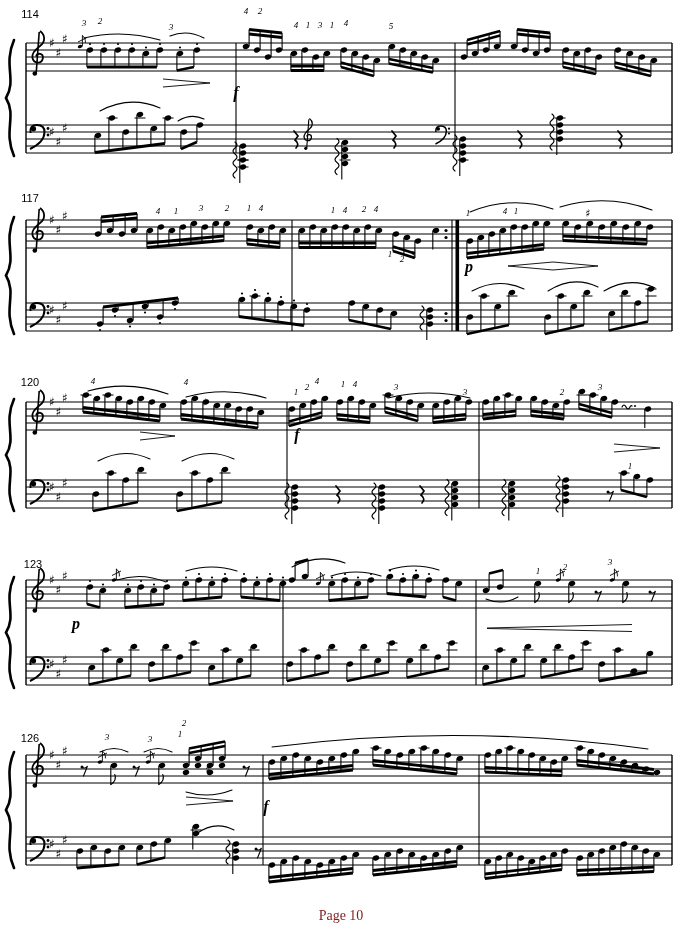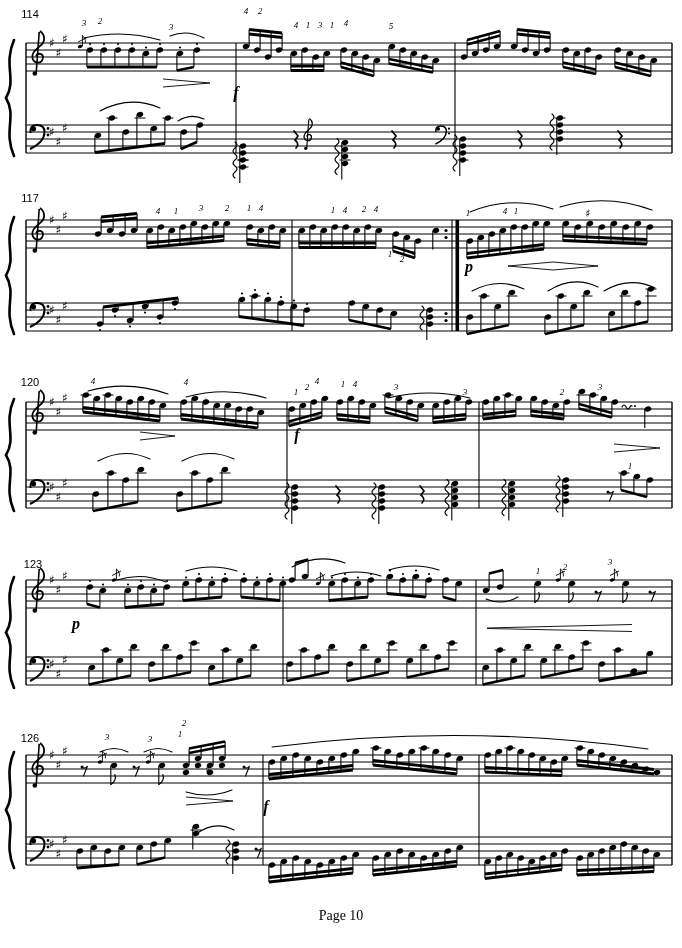--- a/index.html
+++ b/index.html
@@ -1,20 +1,20 @@
 <!DOCTYPE html>
 <html><head>
 <meta charset="utf-8">
 <style>
   html,body{margin:0;padding:0;background:#e8e8e8;}
   #page{position:relative;width:682px;height:948px;background:#ffffff;margin:0 auto;
         font-family:"Liberation Serif",serif;overflow:hidden;}
   #score{position:absolute;left:0;top:0;}
   #footer{position:absolute;left:0;top:908px;width:682px;text-align:center;
-          font-family:"Liberation Serif",serif;font-size:14px;color:#000000;}
+          font-family:"Liberation Serif",serif;font-size:14px;color:#7f1d1d;}
   text{user-select:none;}
 </style>
 </head>
 <body>
 
 <div id="page">
   <svg id="score" width="682" height="948" viewBox="0 0 682 948">
       <line x1="26" y1="43" x2="672" y2="43" stroke="#000000" stroke-width="1"></line>
       <line x1="26" y1="125" x2="672" y2="125" stroke="#000000" stroke-width="1"></line>
       <line x1="26" y1="50" x2="672" y2="50" stroke="#000000" stroke-width="1"></line>

